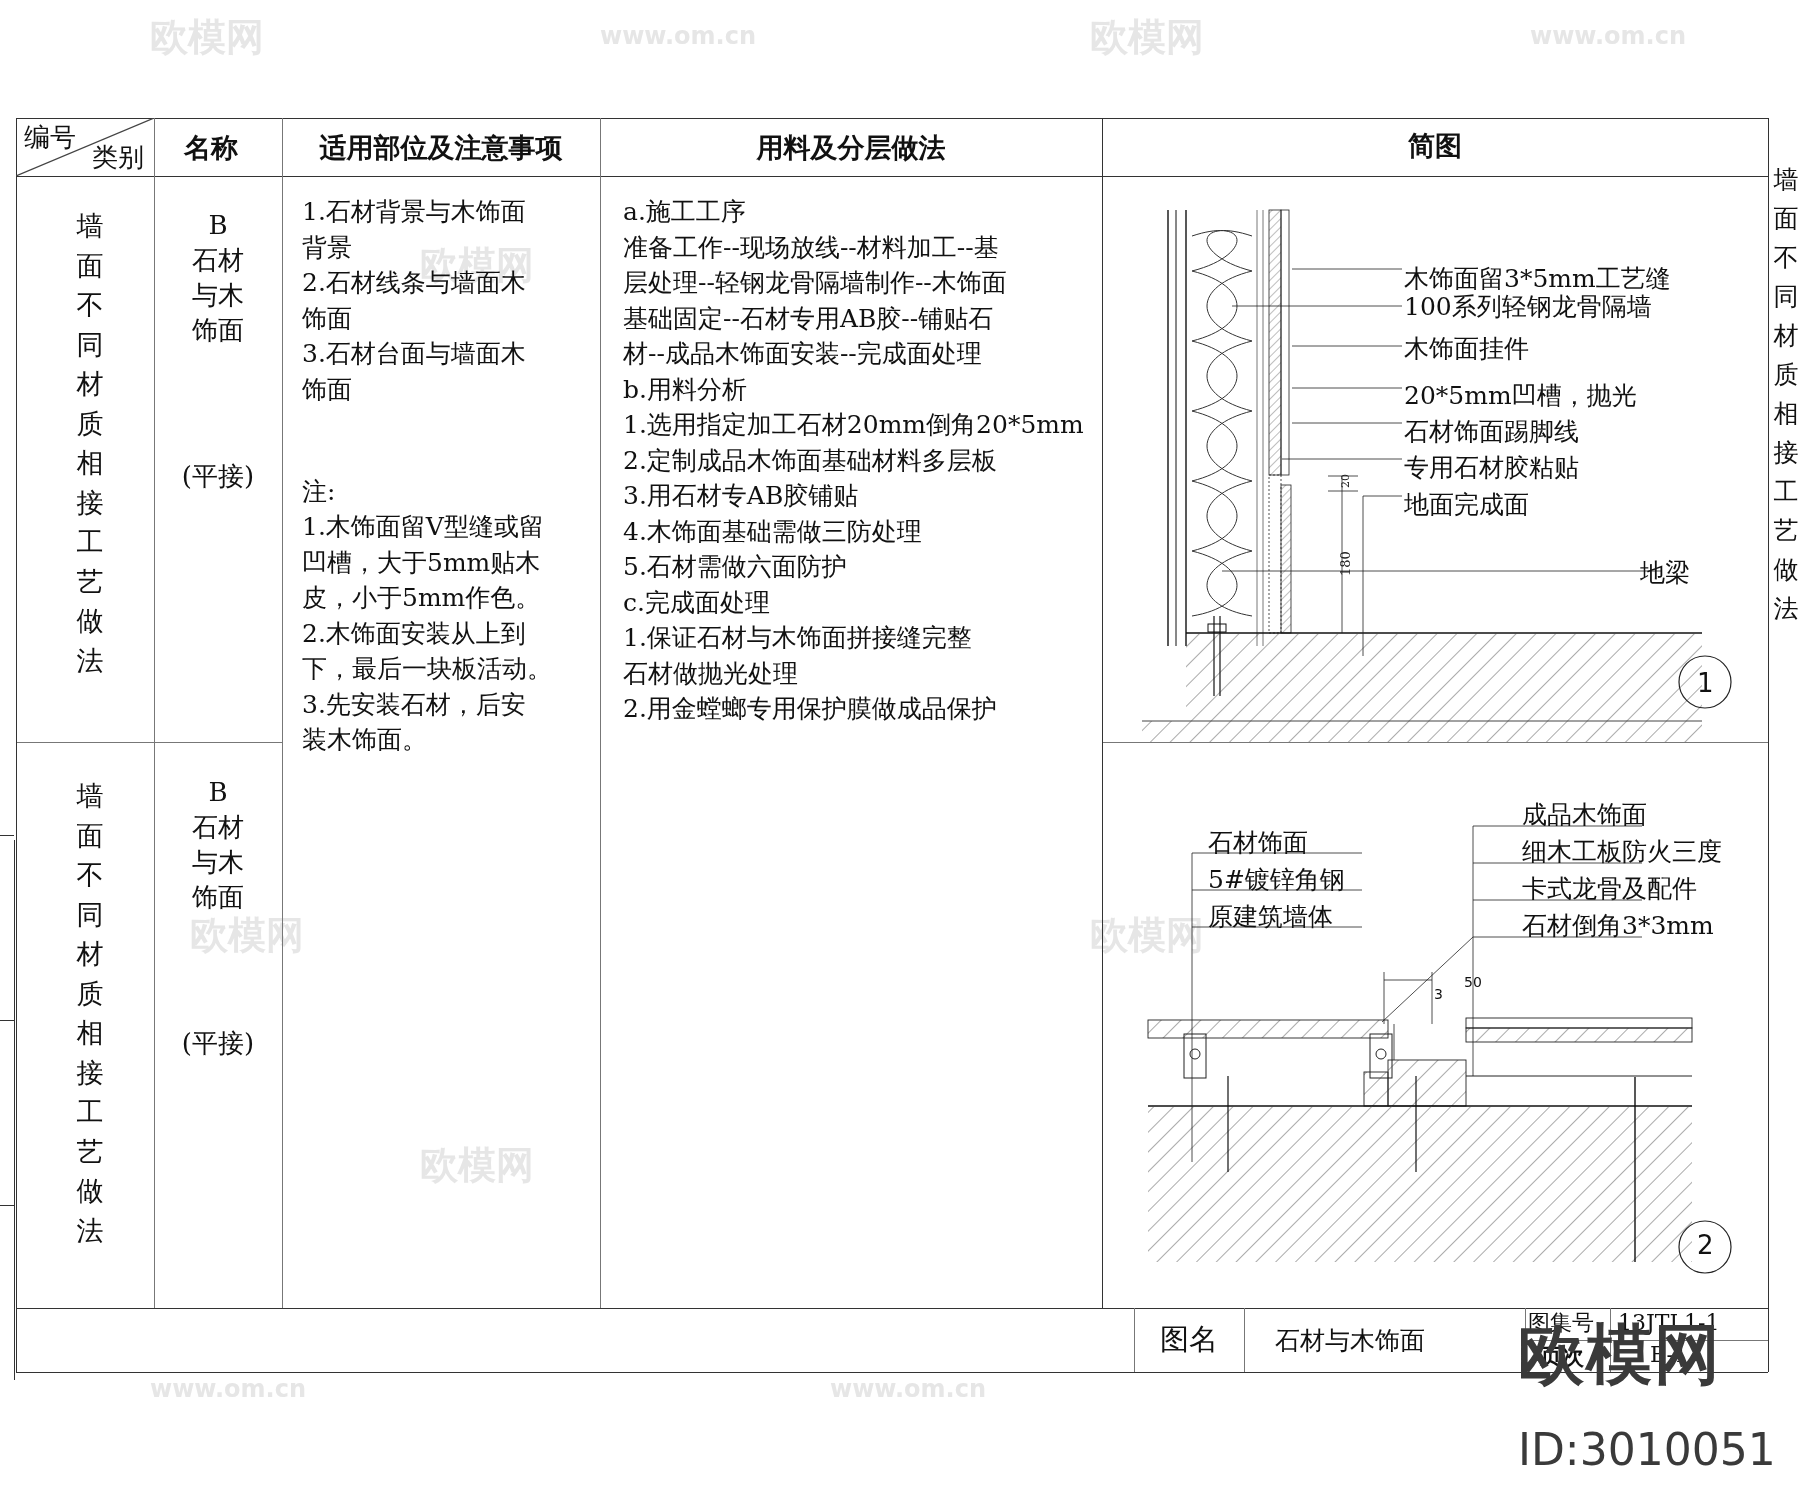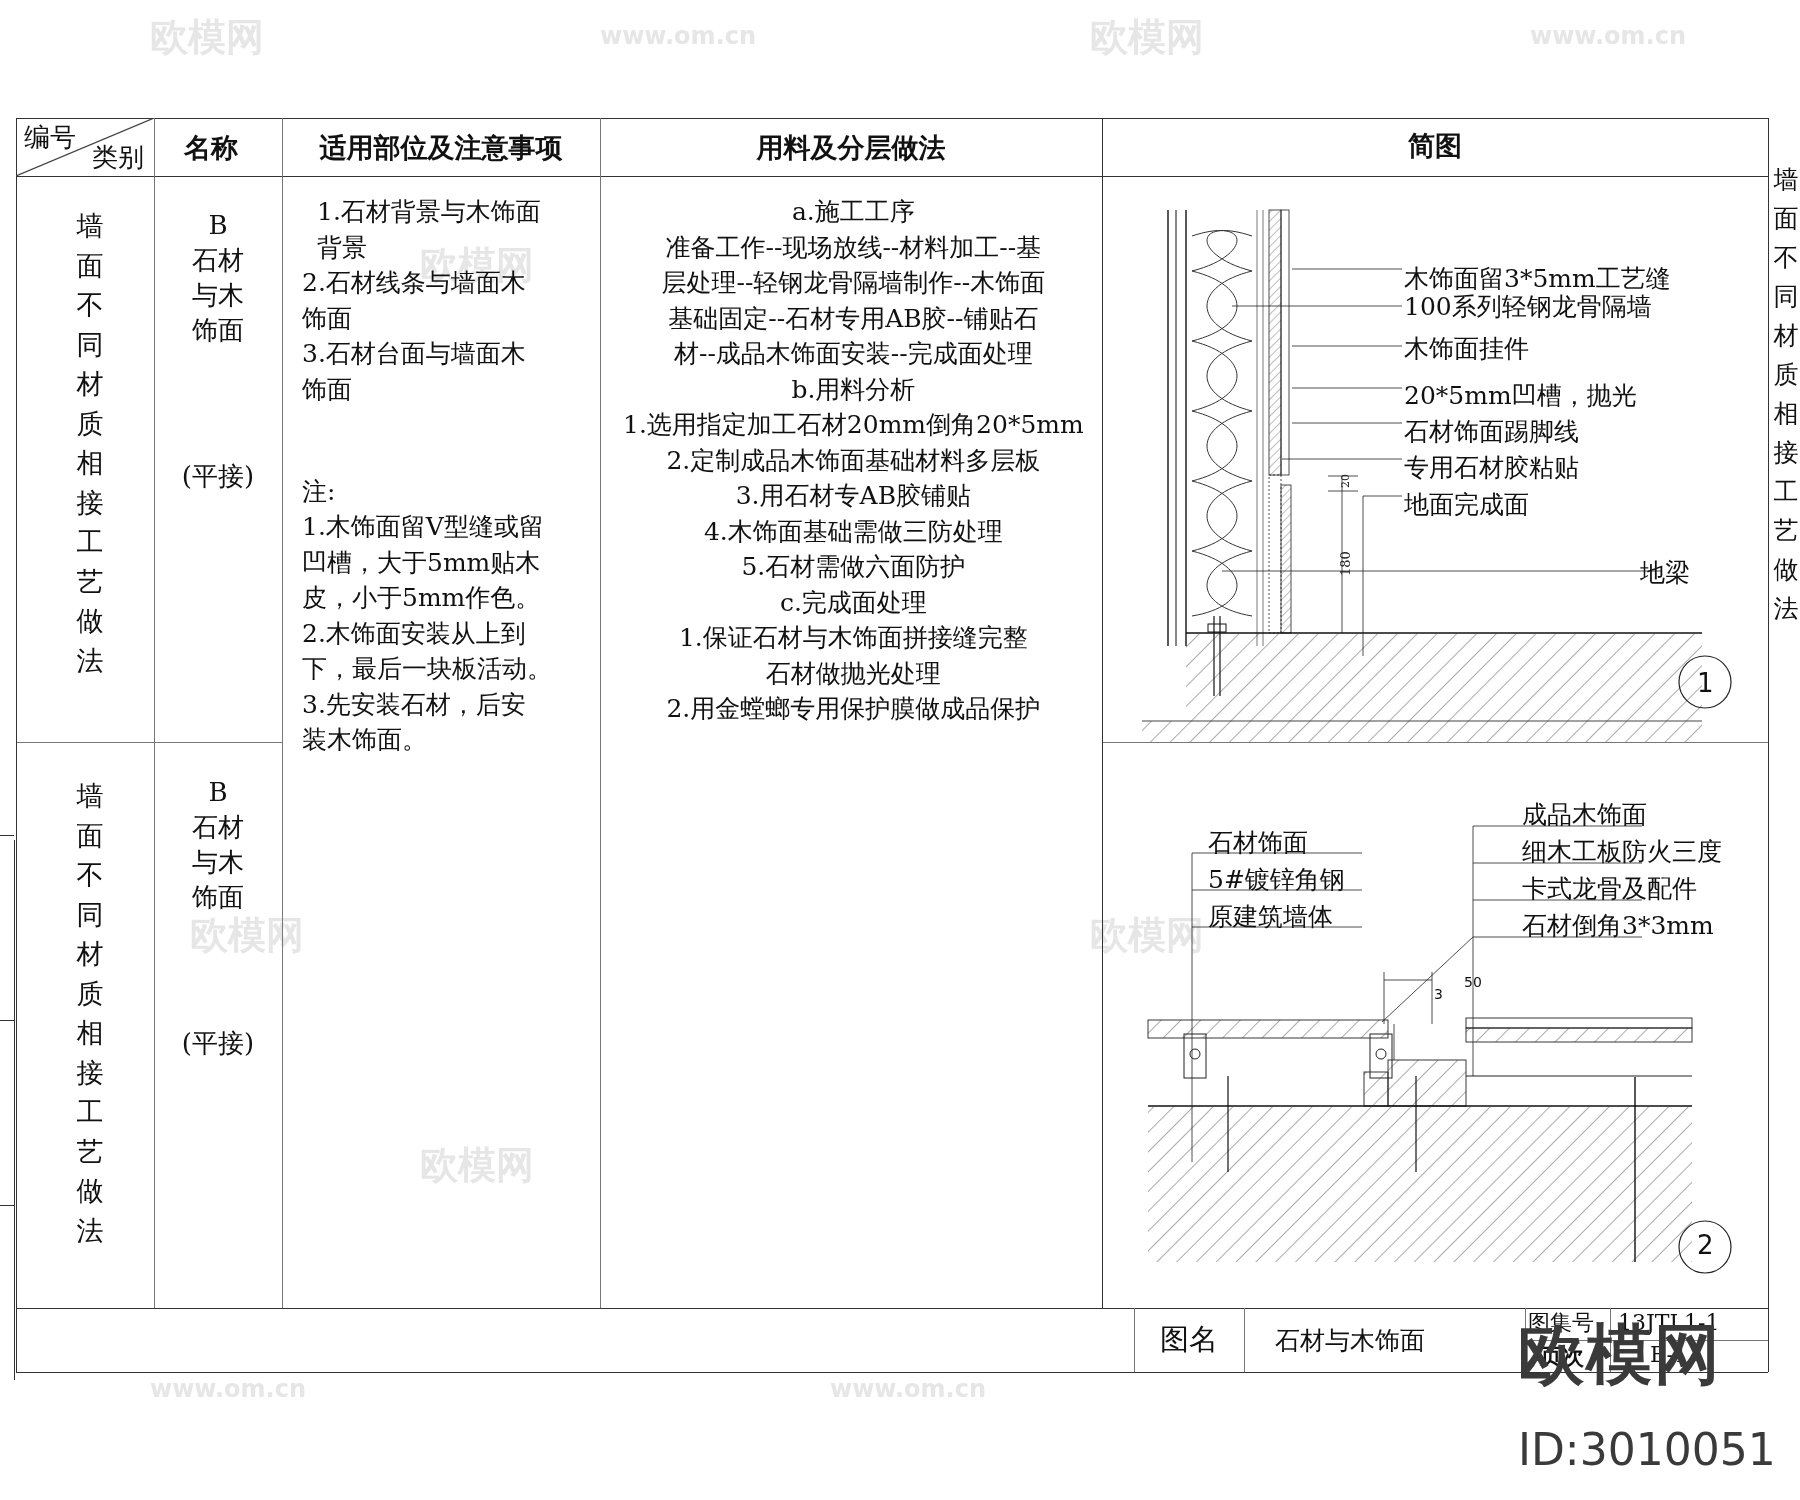--- a/index.html
+++ b/index.html
@@ -76,36 +76,36 @@
 <div class="vtext" style="left:70px;top:206px;">墙面不同材质相接工艺做法</div>
 <div class="ntext" style="left:163px;top:208px;">B</div>
 <div class="ntext" style="left:191px;top:243px;width:54px;">石材与木饰面</div>
 <div class="ntext" style="left:163px;top:459px;">(平接)</div>
 
 <div class="vtext" style="left:70px;top:776px;">墙面不同材质相接工艺做法</div>
 <div class="ntext" style="left:163px;top:775px;">B</div>
 <div class="ntext" style="left:191px;top:810px;width:54px;">石材与木饰面</div>
 <div class="ntext" style="left:163px;top:1026px;">(平接)</div>
 
-<div class="para" style="left:317px;top:194px;">1.石材背景与木饰面
+<div class="para" style="left:302px;top:194px;">1.石材背景与木饰面
 背景</div>
 <div class="para" style="left:302px;top:265px;">2.石材线条与墙面木
 饰面</div>
 <div class="para" style="left:302px;top:336px;">3.石材台面与墙面木
 饰面</div>
 <div class="para" style="left:302px;top:474px;">注:</div>
 <div class="para" style="left:302px;top:509px;">1.木饰面留V型缝或留
 凹槽，大于5mm贴木
 皮，小于5mm作色。
 2.木饰面安装从上到
 下，最后一块板活动。
 3.先安装石材，后安
 装木饰面。</div>
 
-<div class="para" style="left:623px;top:194px;text-align:center;">a.施工工序
+<div class="para" style="left:623px;top:194px;">a.施工工序
 准备工作--现场放线--材料加工--基
 层处理--轻钢龙骨隔墙制作--木饰面
 基础固定--石材专用AB胶--铺贴石
 材--成品木饰面安装--完成面处理
 b.用料分析
 1.选用指定加工石材20mm倒角20*5mm
 2.定制成品木饰面基础材料多层板
 3.用石材专AB胶铺贴
 4.木饰面基础需做三防处理
 5.石材需做六面防护

